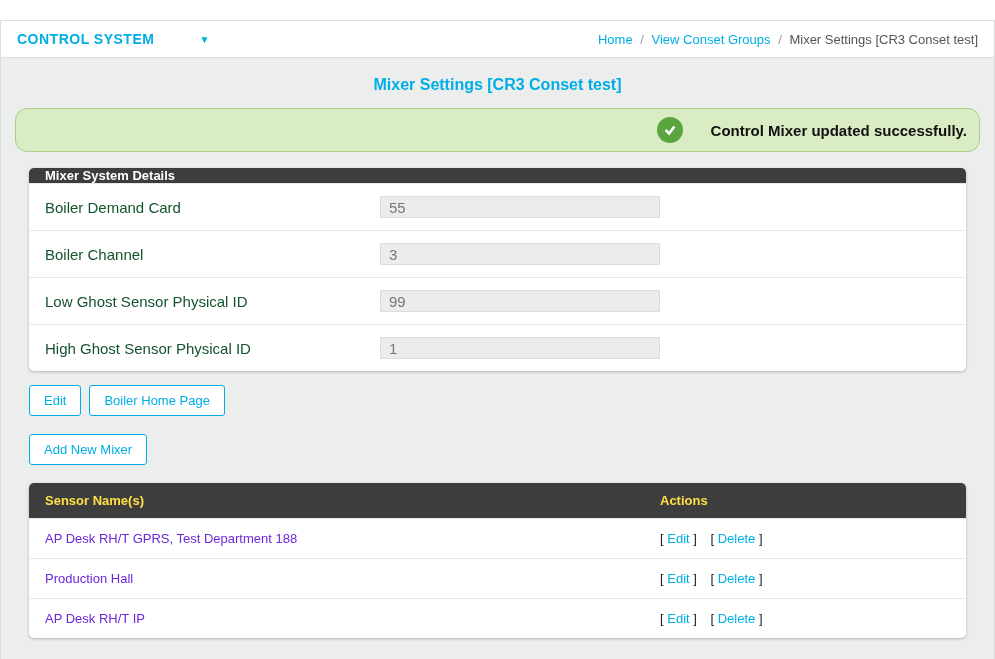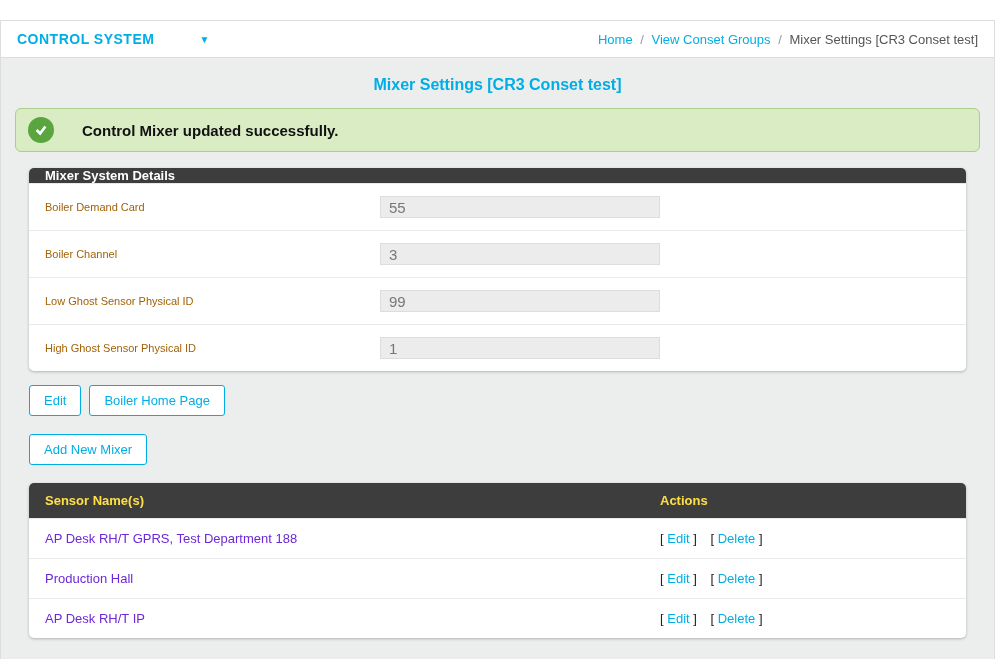--- a/index.html
+++ b/index.html
@@ -55,25 +55,26 @@
       text-align: center;
       color: #00aee6;
       font-weight: bold;
       font-size: 16px;
       padding: 18px 0 14px;
     }
     .alert-success {
       margin: 0 14px 16px;
       background: #d9ecc4;
       border: 1px solid #a9cf8a;
-      border-radius: 6px;
+      border-radius: 12px;
       display: flex;
       align-items: center;
       gap: 28px;
       padding: 8px 12px;
+      justify-content: flex-end;
     }
     .alert-success .check {
       width: 26px;
       height: 26px;
       border-radius: 50%;
       background: #5aa53f;
       display: flex;
       align-items: center;
       justify-content: center;
     }
@@ -105,22 +106,22 @@
     }
     .form-row {
       display: flex;
       align-items: center;
       padding: 12px 16px;
       border-top: 1px solid #e9e9e9;
     }
     .form-row:first-of-type { border-top: none; }
     .form-label {
       width: 335px;
-      font-size: 11px;
-      color: #a16207;
+      font-size: 15px;
+      color: #14532d;
     }
     .form-input {
       width: 280px;
       height: 22px;
       background: #ececec;
       border: 1px solid #ddd;
       padding: 2px 8px;
       font-size: 15px;
       color: #777;
     }

